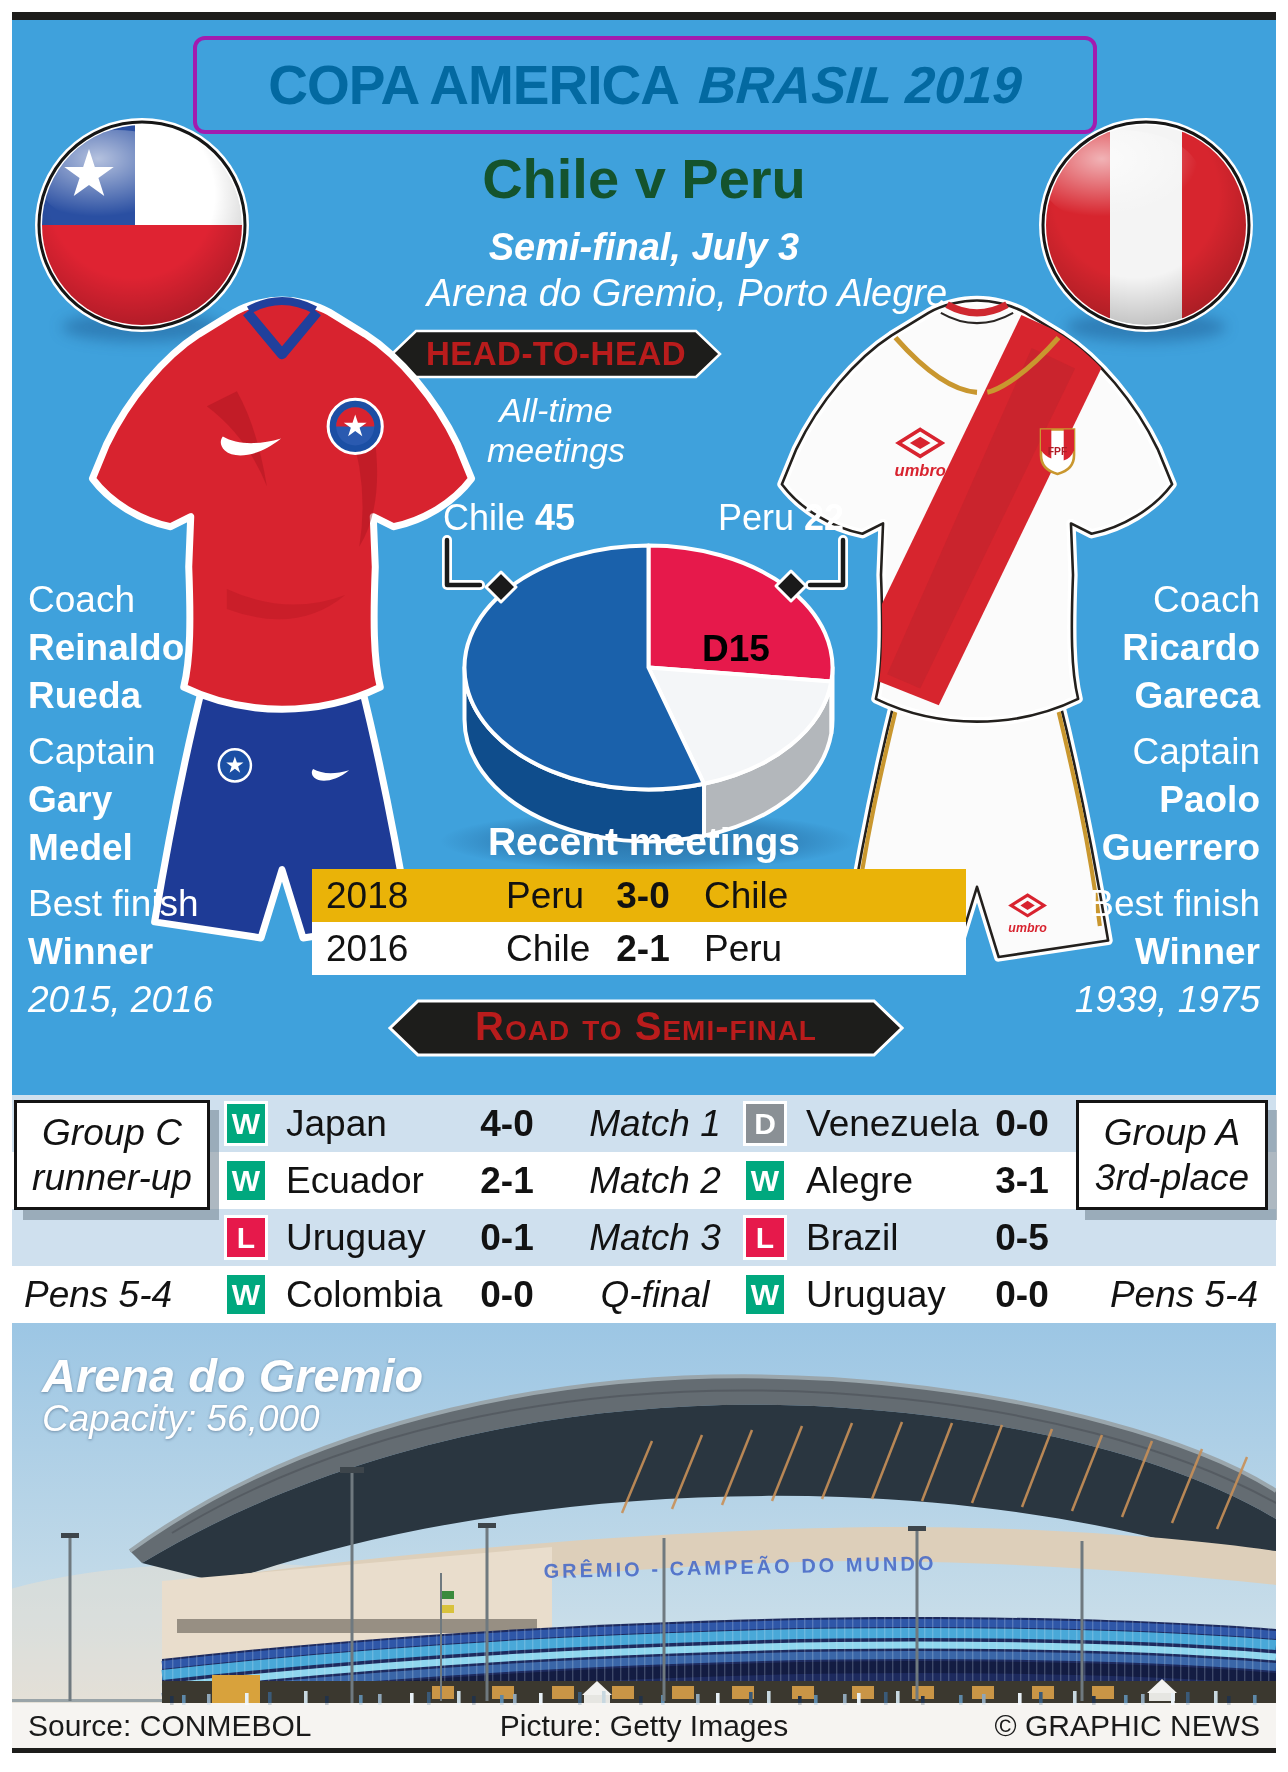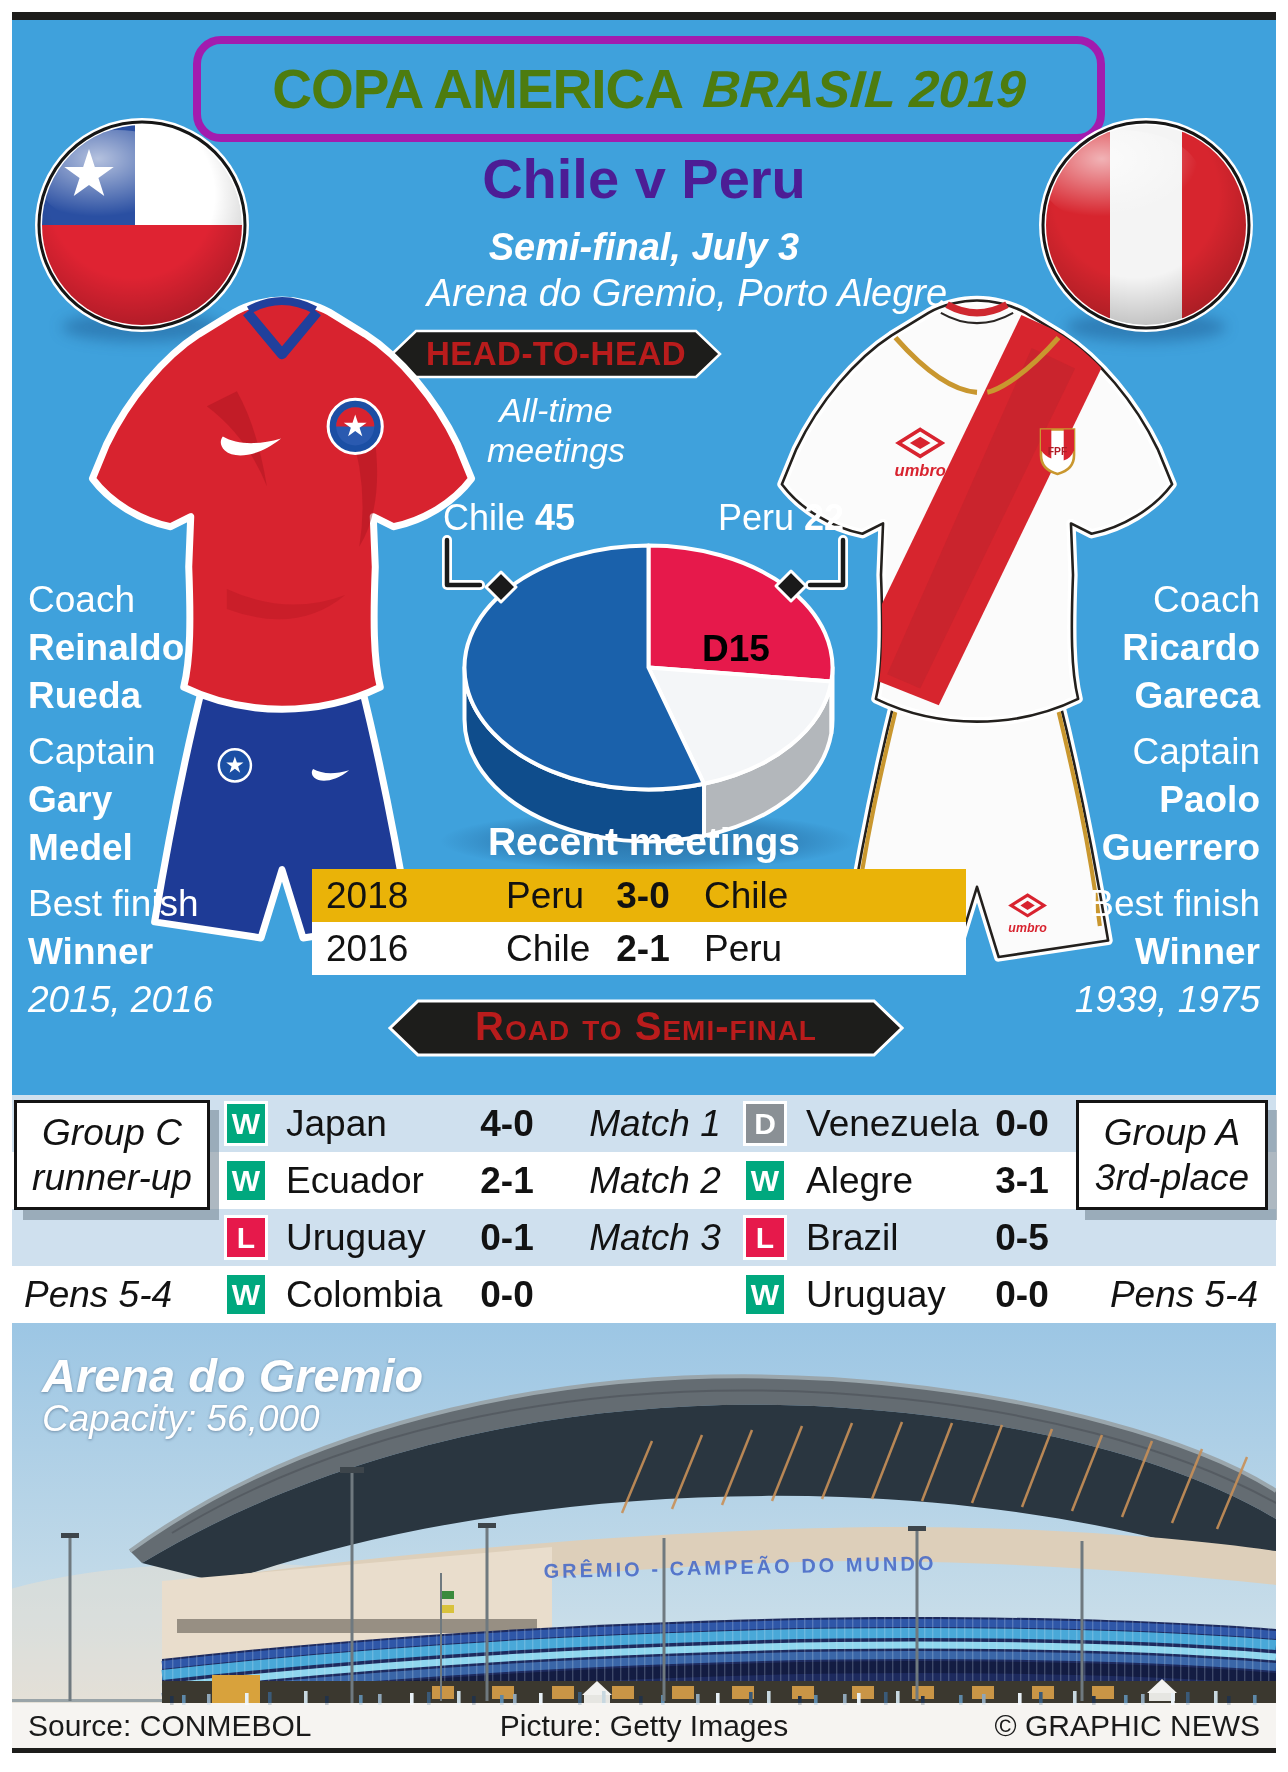--- a/index.html
+++ b/index.html
@@ -1,25 +1,25 @@
 <!DOCTYPE html>
 <html><head>
 <meta charset="utf-8">
 <style>
   html,body{margin:0;padding:0;background:#ffffff;}
   .page{position:relative;width:1288px;height:1772px;background:#ffffff;overflow:hidden;
         font-family:"Liberation Sans","DejaVu Sans",sans-serif;}
   .abs{position:absolute;}
   .topbar{left:12px;top:12px;width:1264px;height:8px;background:#1d1d1b;}
   .panel{left:12px;top:20px;width:1264px;height:1732px;background:#3fa1dc;}
-  .title-box{left:193px;top:36px;width:896px;height:90px;border:8px solid #a21caf;border-radius:28px;
-             display:flex;align-items:center;justify-content:center;color:#4d7c0f;white-space:nowrap;}
+  .title-box{left:193px;top:36px;width:896px;height:90px;border:4px solid #a21caf;border-radius:12px;
+             display:flex;align-items:center;justify-content:center;color:#0369a1;white-space:nowrap;}
   .title-main{font-size:55px;font-weight:bold;letter-spacing:-1px;}
   .title-edition{font-size:52px;font-weight:bold;font-style:italic;margin-left:20px;letter-spacing:0px;transform:skewX(-4deg);}
-  .match-title{left:12px;top:146px;width:1264px;text-align:center;color:#4c1d95;font-size:56px;font-weight:bold;}
+  .match-title{left:12px;top:146px;width:1264px;text-align:center;color:#14532d;font-size:56px;font-weight:bold;}
   .match-stage{left:12px;top:226px;width:1264px;text-align:center;color:#fff;font-size:38px;font-weight:bold;font-style:italic;}
   .match-venue{left:12px;top:272px;width:1264px;text-align:center;color:#fff;font-size:38px;font-style:italic;padding-left:43px;}
   .flag-shadow{background:rgba(13,53,105,.32);border-radius:50%;filter:blur(7px);}
   .banner-text{position:absolute;left:0;top:0;width:100%;height:100%;display:flex;align-items:center;justify-content:center;
                color:#b91c1c;font-weight:bold;}
   .h2h-text{font-size:33px;letter-spacing:.5px;}
   .road-text{font-size:40px;font-variant:small-caps;letter-spacing:1px;}
   .alltime{left:436px;top:390px;width:240px;text-align:center;color:#fff;font-size:34px;font-style:italic;line-height:40px;}
   .h2h-label{color:#fff;font-size:36px;white-space:nowrap;}
   .h2h-label b{margin-left:10px;}
@@ -316,20 +316,21 @@
     <span class="stage">Match 3</span>
     <span class="badge badge2 badge-L">L</span>
     <span class="teamR">Brazil</span>
     <span class="scoreR">0-5</span>
   </div>
   <div class="abs road-row" style="top:1266px;background:#ffffff;">
     <span class="penL">Pens 5-4</span>
     <span class="badge badge-W">W</span>
     <span class="teamL">Colombia</span>
     <span class="scoreL">0-0</span>
+    <span class="stage">Q-final</span>
     <span class="badge badge2 badge-W">W</span>
     <span class="teamR">Uruguay</span>
     <span class="scoreR">0-0</span>
     <span class="penR">Pens 5-4</span>
   </div>
 
   <div class="abs group-box" style="left:14px;">
     <div>Group C</div>
     <div>runner-up</div>
   </div>

